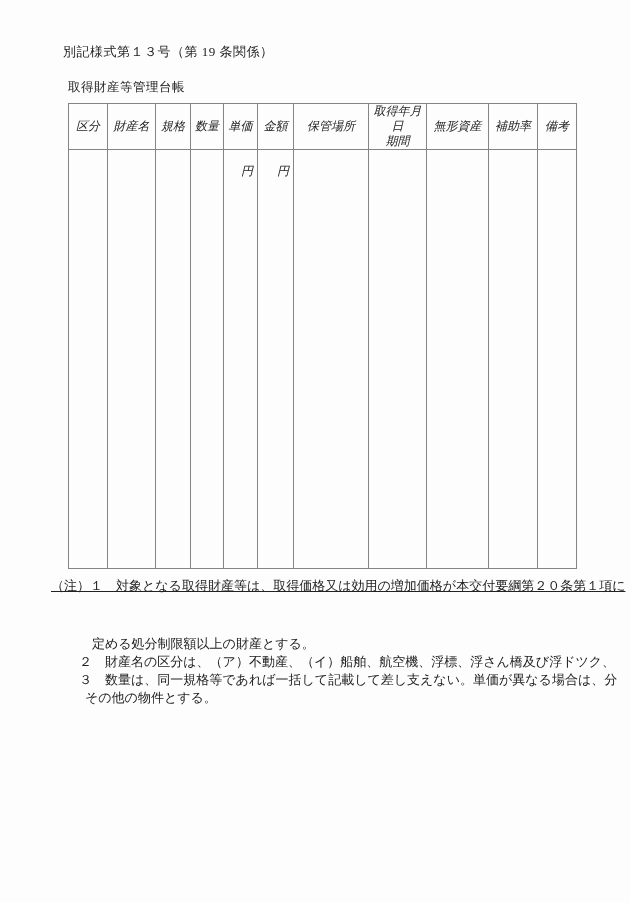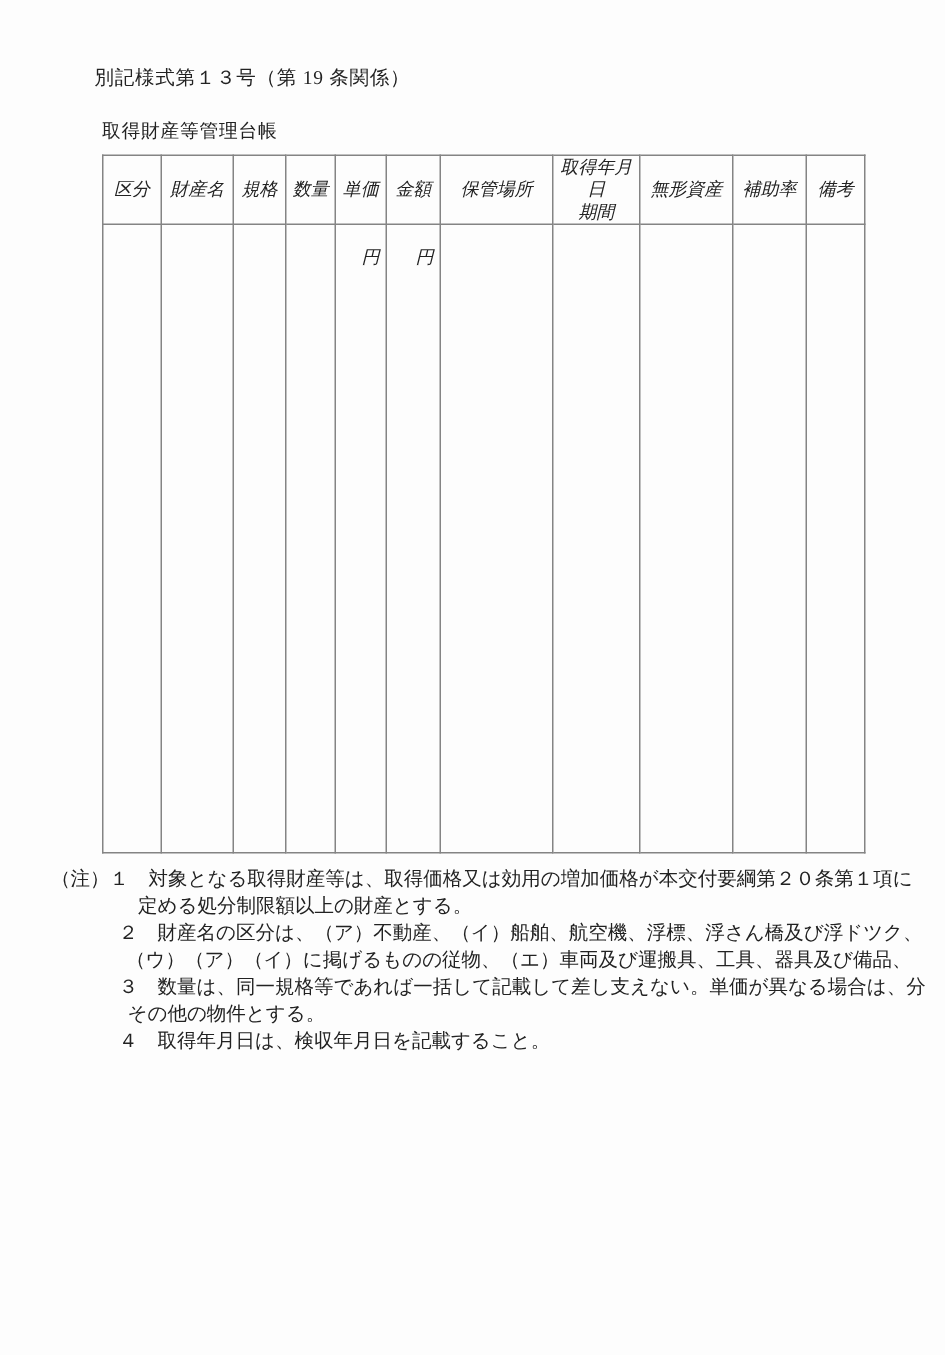--- a/index.html
+++ b/index.html
@@ -35,23 +35,23 @@
   .ledger th { text-align: center; vertical-align: middle; line-height: 15px; }
   .ledger tbody tr { height: 419px; }
   .ledger td { vertical-align: top; }
   .ledger td.unit { text-align: right; padding: 13px 4px 0 0; }
 
   .notes {
     position: absolute; left: 0; top: 577px; width: 630px;
     font-size: 13px; line-height: 18px;
   }
   .note-line { white-space: nowrap; }
-  .ml-label { margin-left: 34px; }  
+  .ml-label { margin-left: 51px; text-decoration: underline; }  
   .ml-num   { margin-left: 79px; }  
-  .ml-c1    { margin-left: 92px; }  
+  .ml-c1    { margin-left: 92px; margin-top: 40px; }  
   .ml-c2    { margin-left: 84px; }  
   .ml-c3    { margin-left: 85px; }  
 </style>
 </head>
 <body>
 
 <div class="page">
 
   <div class="form-number">別記様式第１３号（第 19 条関係）</div>
 
@@ -100,19 +100,17 @@
         <td></td>
         <td></td>
       </tr>
     </tbody>
   </table>
 
   <div class="notes">
     <div class="note-line ml-label">（注）１　対象となる取得財産等は、取得価格又は効用の増加価格が本交付要綱第２０条第１項に</div>
     <div class="note-line ml-c1">定める処分制限額以上の財産とする。</div>
     <div class="note-line ml-num">２　財産名の区分は、（ア）不動産、（イ）船舶、航空機、浮標、浮さん橋及び浮ドツク、</div>
-    <div class="note-line ml-c2">（ウ）（ア）（イ）に掲げるものの従物、（エ）車両及び運搬具、工具、器具及び備品、</div>
     <div class="note-line ml-num">３　数量は、同一規格等であれば一括して記載して差し支えない。単価が異なる場合は、分</div>
     <div class="note-line ml-c3">その他の物件とする。</div>
-    <div class="note-line ml-num">４　取得年月日は、検収年月日を記載すること。</div>
   </div>
 
 </div>
 
 </body></html>

